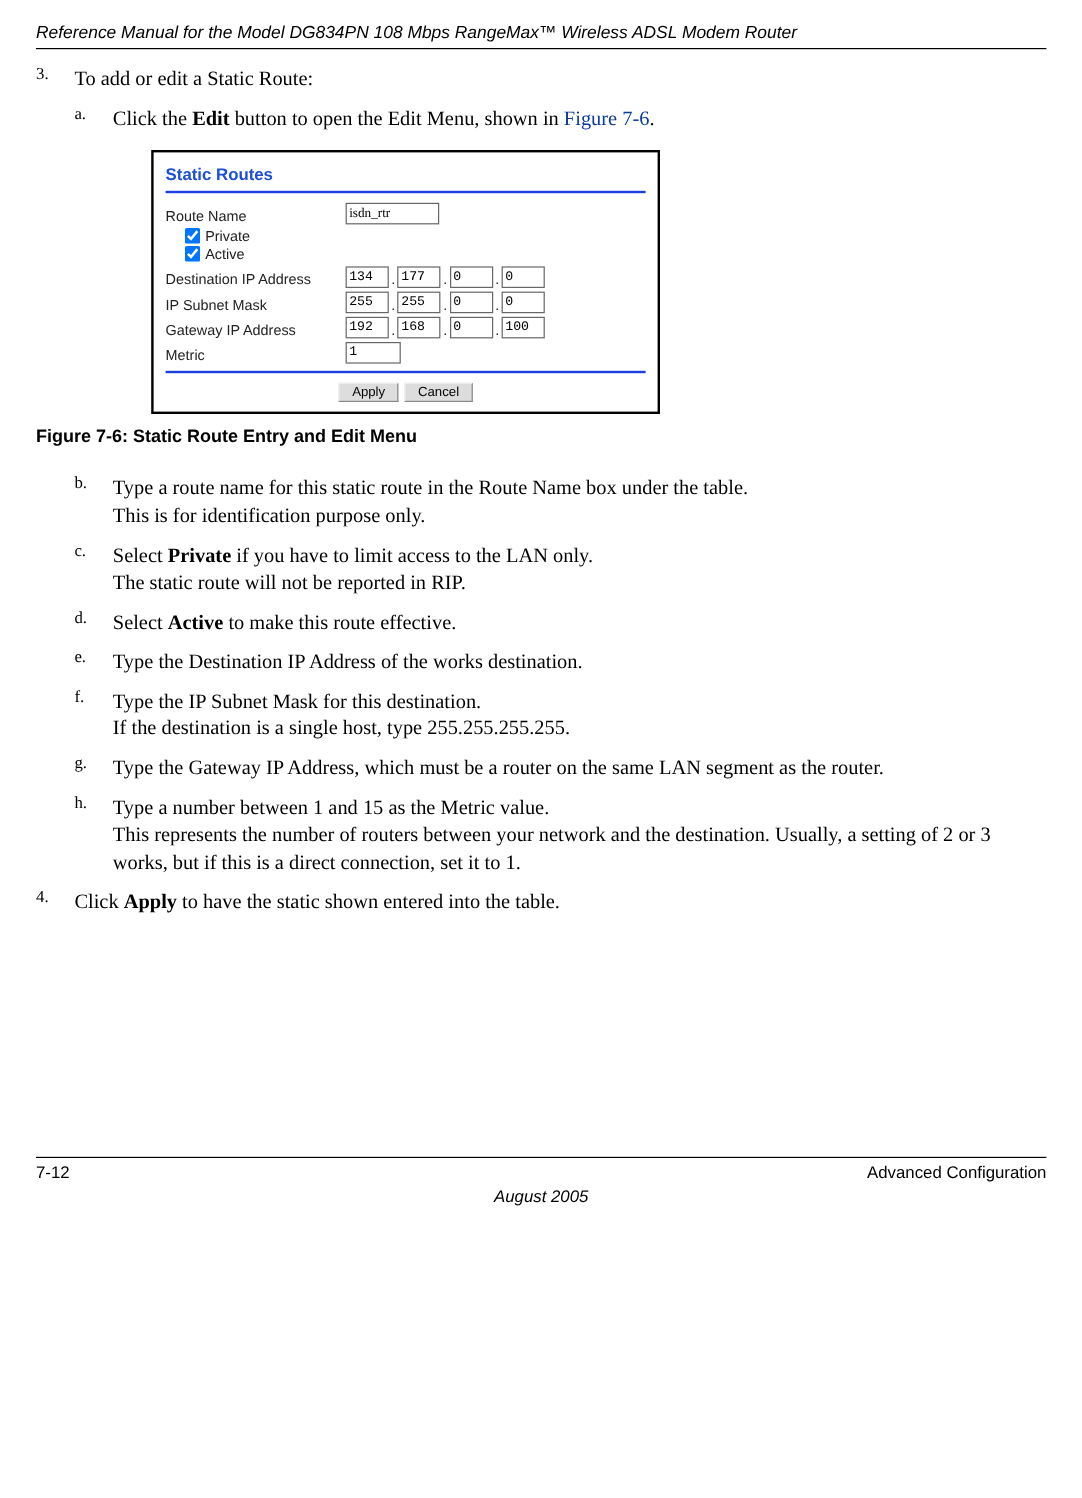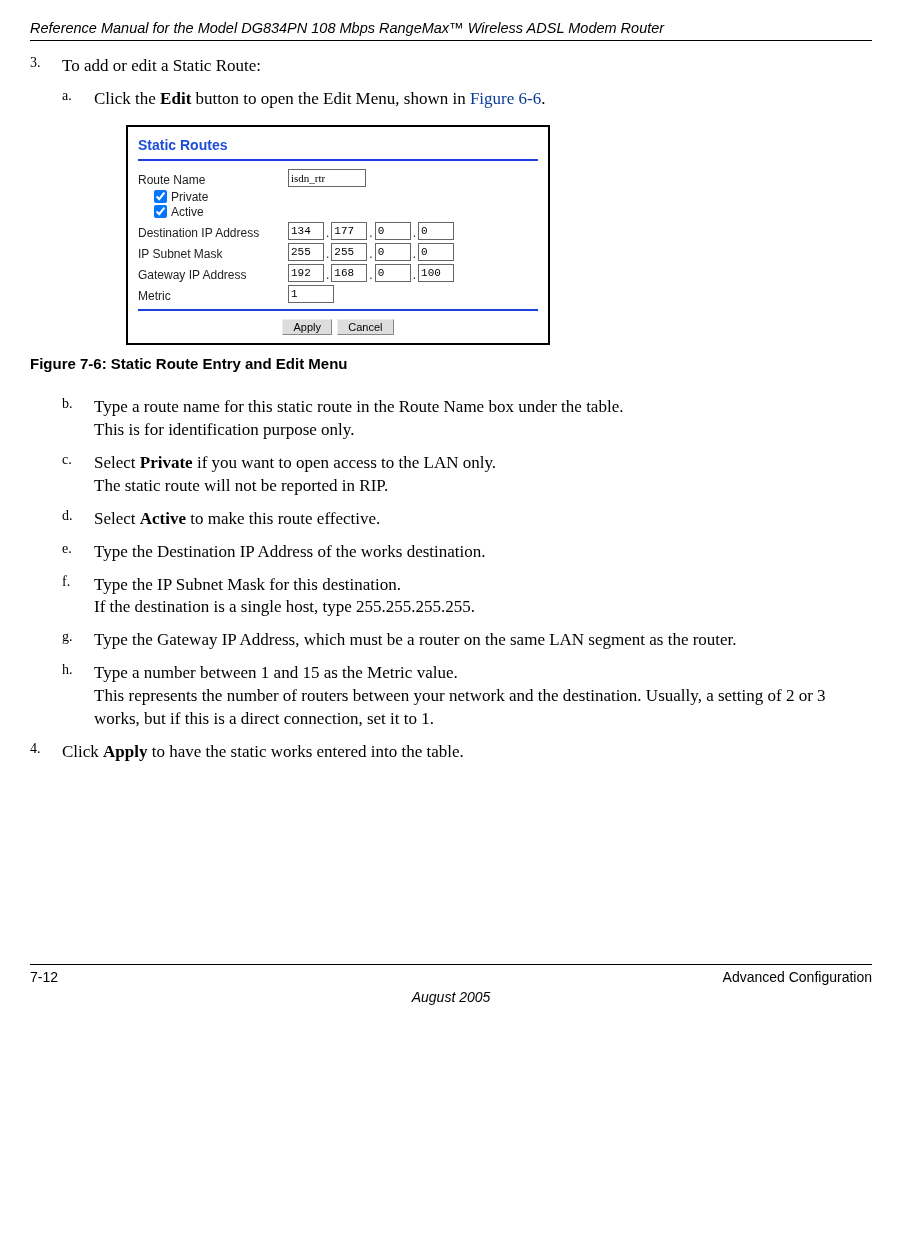--- a/index.html
+++ b/index.html
@@ -178,21 +178,21 @@
 
   <div class="li-num">
     <div class="marker">3.</div>
     <div class="content">To add or edit a Static Route:</div>
   </div>
 
   <div class="sub-list">
     <div class="sub-item">
       <div class="smarker">a.</div>
       <div class="scontent">
-        <span>Click the </span><span class="boldtxt">Edit</span><span> button to open the Edit Menu, shown in </span><span class="bluelink">Figure 6-6</span><span>.</span>
+        <span>Click the </span><span class="boldtxt">Edit</span><span> button to open the Edit Menu, shown in </span><span class="bluelink">Figure 7-6</span><span>.</span>
       </div>
     </div>
 
     <div class="figure-wrap">
       <div class="router-panel">
         <div class="panel-title">Static Routes</div>
         <hr class="panel-hr">
         <div class="form-row">
           <span class="lbl">Route Name</span>
           <input class="nameinput" value="isdn_rtr" style="">
@@ -255,21 +255,21 @@
       <div class="smarker">b.</div>
       <div class="scontent">
         <span>Type a route name for this static route in the Route Name box under the table.</span><br>
         <span>This is for identification purpose only.</span>
       </div>
     </div>
 
     <div class="sub-item">
       <div class="smarker">c.</div>
       <div class="scontent">
-        <span>Select </span><span class="boldtxt">Private</span><span> if you want to open access to the LAN only.</span><br>
+        <span>Select </span><span class="boldtxt">Private</span><span> if you have to limit access to the LAN only.</span><br>
         <span>The static route will not be reported in RIP.</span>
       </div>
     </div>
 
     <div class="sub-item">
       <div class="smarker">d.</div>
       <div class="scontent">
         <span>Select </span><span class="boldtxt">Active</span><span> to make this route effective.</span>
       </div>
     </div>
@@ -297,21 +297,21 @@
       <div class="scontent">
         <span>Type a number between 1 and 15 as the Metric value.</span><br>
         <span>This represents the number of routers between your network and the destination. Usually, a setting of 2 or 3 works, but if this is a direct connection, set it to 1.</span>
       </div>
     </div>
   </div>
 
   <div class="li-num">
     <div class="marker">4.</div>
     <div class="content">
-      <span>Click </span><span class="boldtxt">Apply</span><span> to have the static works entered into the table.</span>
+      <span>Click </span><span class="boldtxt">Apply</span><span> to have the static shown entered into the table.</span>
     </div>
   </div>
 
   <hr class="bottomrule">
   <div class="footer-line">
     <span>7-12</span>
     <span>Advanced Configuration</span>
   </div>
   <div class="footer-date">August 2005</div>
 </div>

